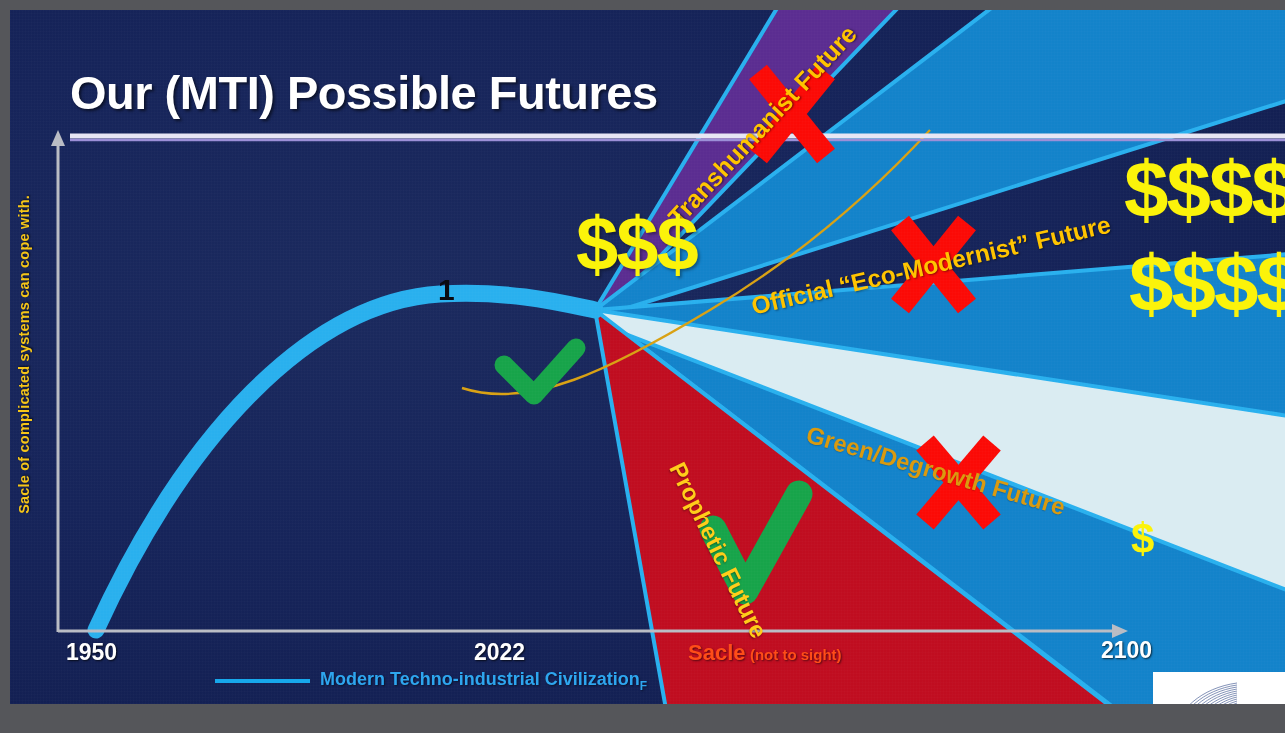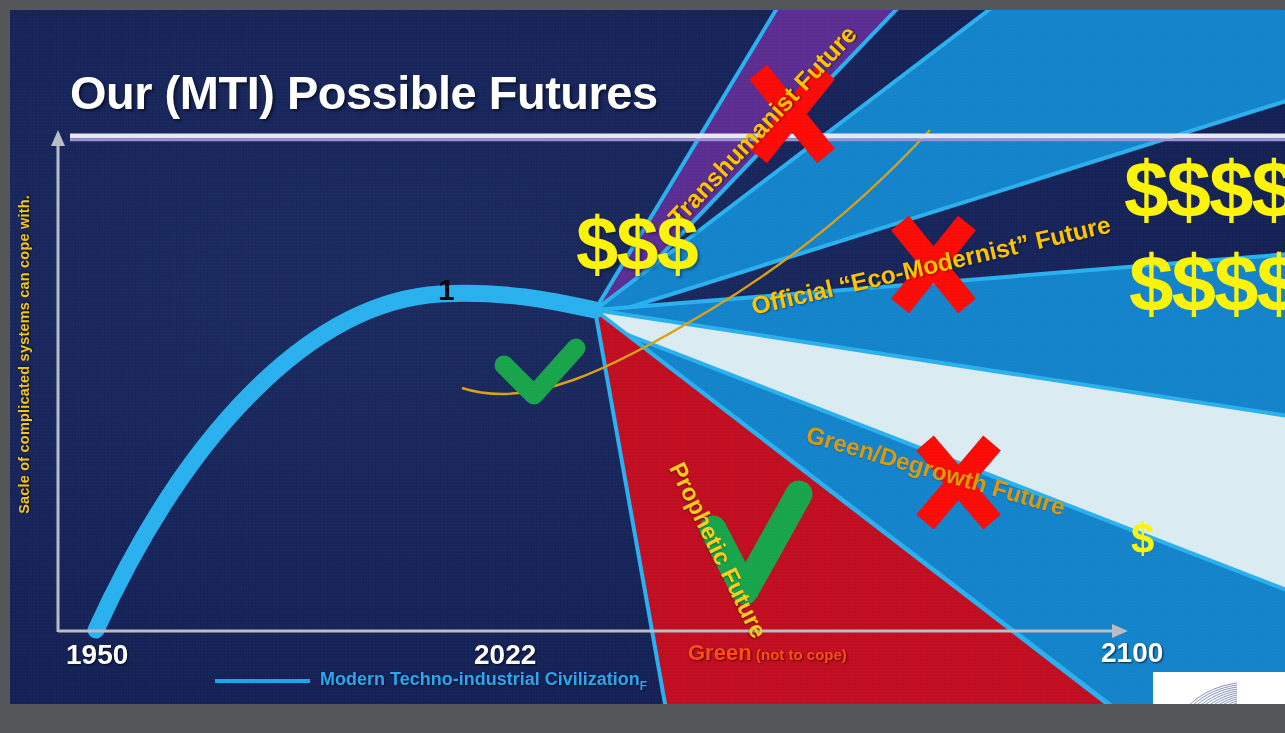--- a/index.html
+++ b/index.html
@@ -51,21 +51,21 @@
     letter-spacing: -0.5px;
     text-shadow: 2px 2px 3px rgba(0,0,0,.55);
     white-space: nowrap;
     z-index: 40;
   }
   
   .axis-label {
     position: absolute;
     color: #ffffff;
     font-weight: bold;
-    font-size: 28px;
+    font-size: 23px;
     text-shadow: 1px 1px 2px rgba(0,0,0,.7);
     z-index: 38;
   }
   #ylabel {
     position: absolute;
     left: 6px;
     top: 185px;
     width: 24px;
     color: #f5c518;
     font-size: 14.5px;
@@ -267,22 +267,22 @@
 
     <div id="title">Our (MTI) Possible Futures</div>
 
     <div id="ylabel">Sacle of complicated systems can cope with.</div>
 
     <div class="axis-label" style="left:56px; top:629px;">1950</div>
     <div class="axis-label" style="left:464px; top:629px;">2022</div>
     <div class="axis-label" style="left:1043px; top:627px;margin-left:48px;">2100</div>
 
     <div id="timelabel">
-      <span class="big">Green</span>
-      <span class="small">(not to cope)</span>
+      <span class="big">Sacle</span>
+      <span class="small">(not to sight)</span>
     </div>
 
     <div id="peakmark">1</div>
 
     <div id="legend">
       <span class="swatch"></span>
       <span class="ltext"><span>Modern Techno-industrial Civilization</span><sub>F</sub></span>
     </div>
 
     <div class="wedge-label" id="lbl-trans">Transhumanist Future</div>

